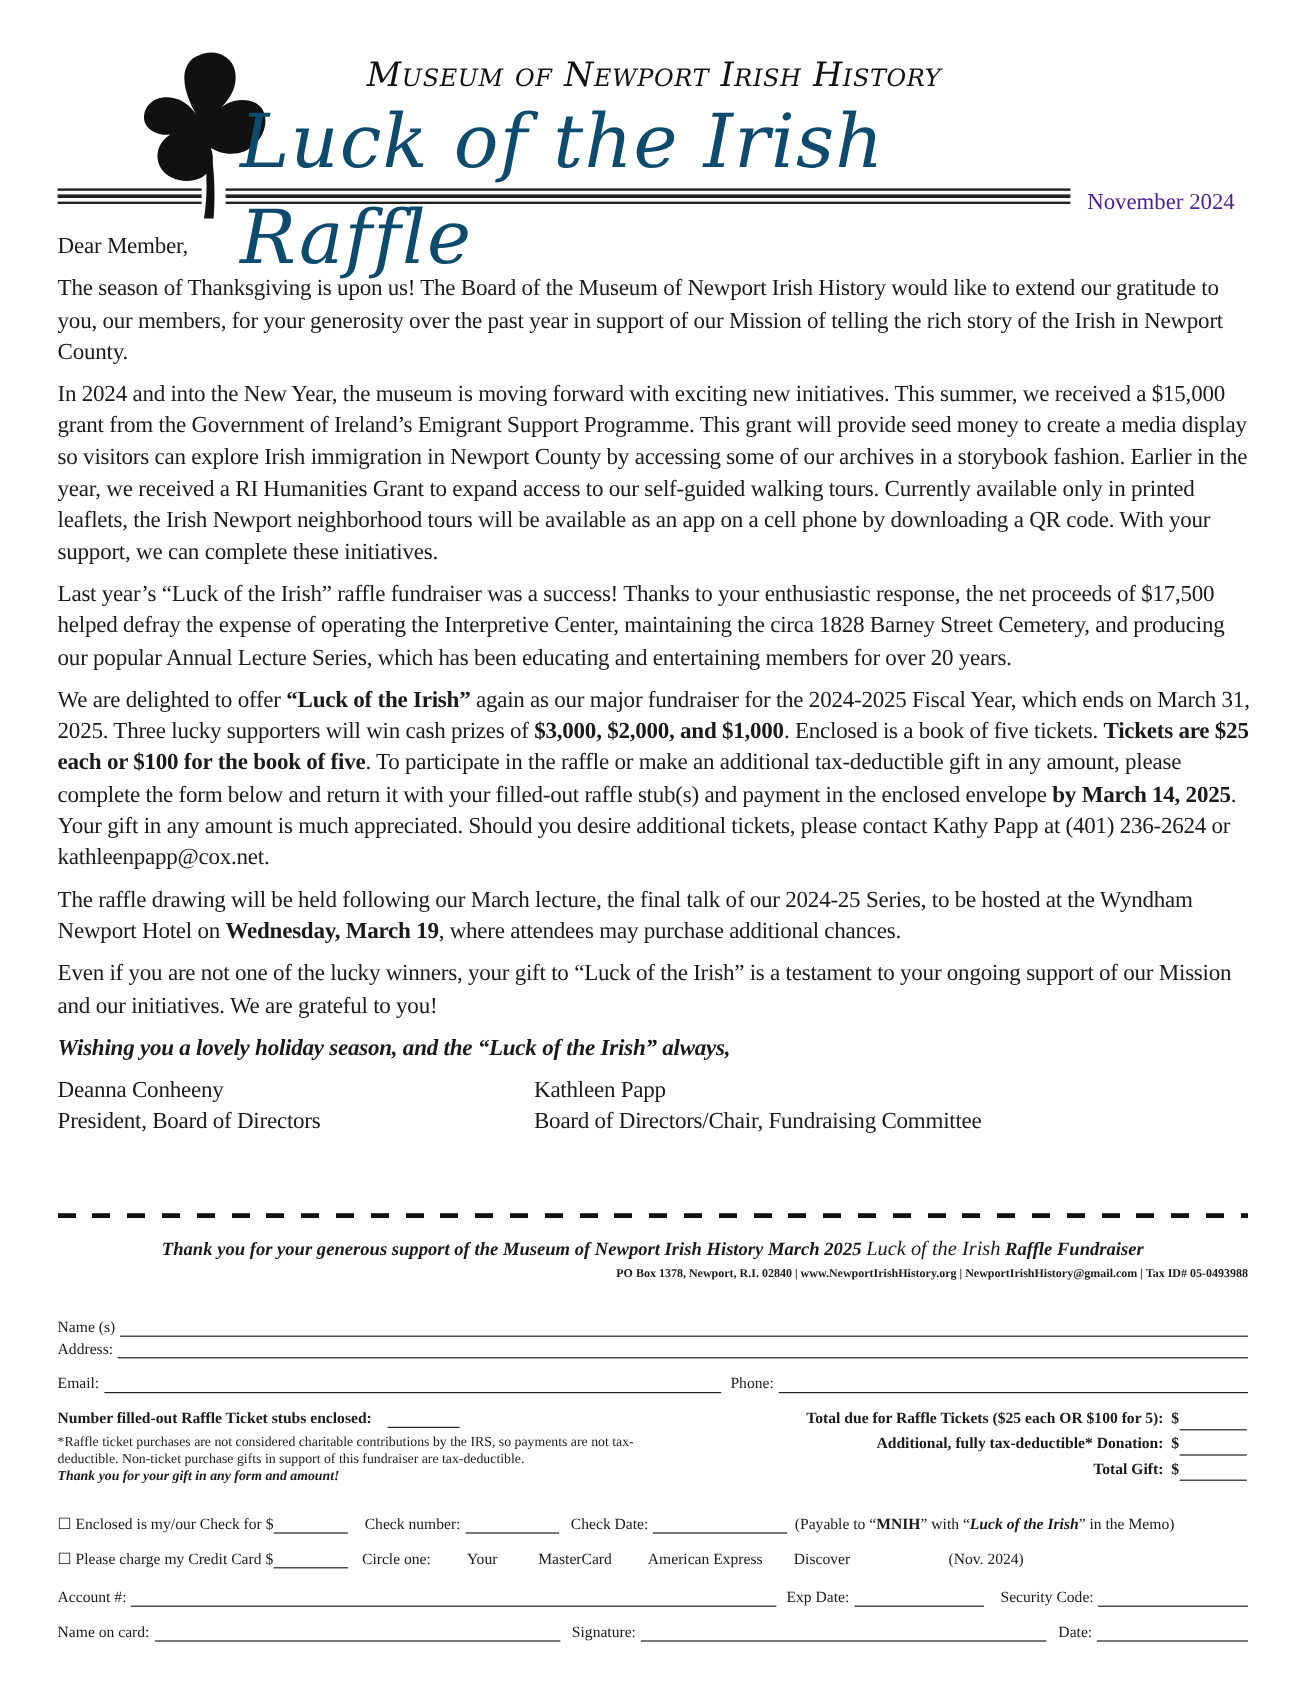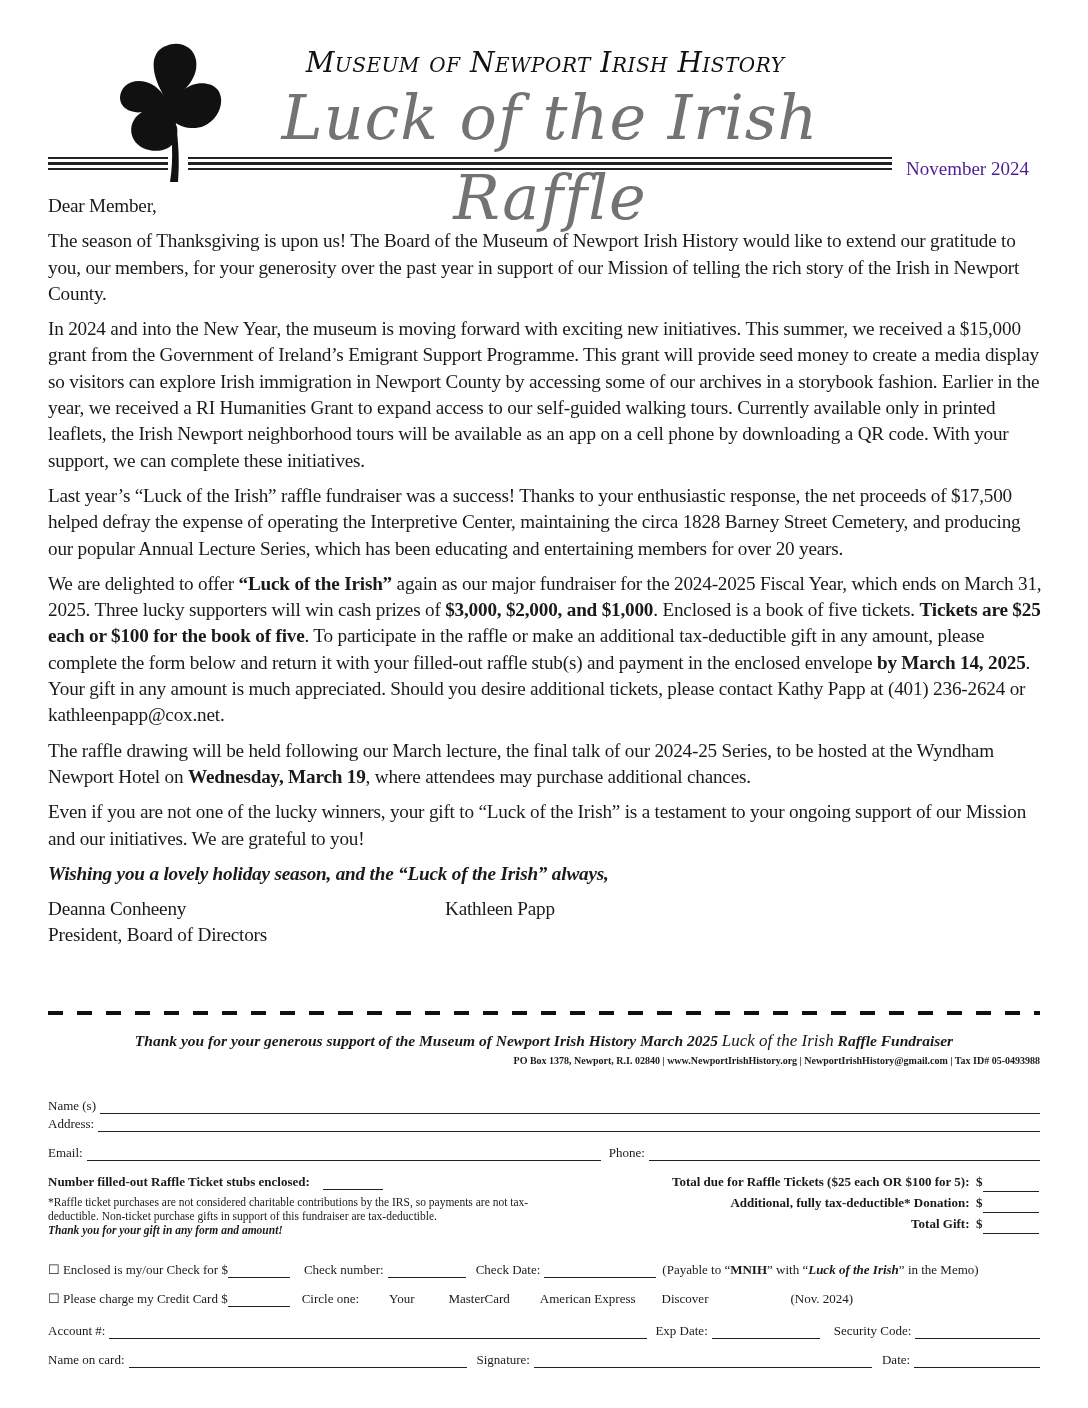--- a/index.html
+++ b/index.html
@@ -16,26 +16,25 @@
       position: absolute; left: 300px; top: 46px; width: 490px;
       text-align: center;
       font-family: "DejaVu Serif", serif;
       font-style: italic;
       font-size: 28px; letter-spacing: 0.5px;
       font-variant: small-caps;
       color: #111;
     }
     .raffle-title {
       position: absolute; left: 200px; top: 78px; width: 700px;
-      text-align: center;
       font-family: "DejaVu Serif", serif;
       font-style: italic;
       font-size: 62px; line-height: 80px;
       letter-spacing: 1px;
-      color: #737373;
+      color: #0c4a6e;
     }
     .rule { position: absolute; height: 2px; background: #222; }
     .date {
       position: absolute; left: 906px; top: 158px;
       font-size: 19px; color: #4c1d95;
     }
     .body-text {
       position: absolute; left: 48px; top: 193px; width: 995px;
       font-size: 19.2px; line-height: 26.3px; letter-spacing: -0.2px;
     }
@@ -92,20 +91,21 @@
   <p><span>The raffle drawing will be held following our March lecture, the final talk of our 2024-25 Series, to be hosted at the Wyndham Newport Hotel on </span><b>Wednesday, March 19</b><span>, where attendees may purchase additional chances.</span></p>
   <p>Even if you are not one of the lucky winners, your gift to “Luck of the Irish” is a testament to your ongoing support of our Mission and our initiatives. We are grateful to you!</p>
   <p class="closing">Wishing you a lovely holiday season, and the “Luck of the Irish” always,</p>
   <div class="sigs">
     <div class="sig-col">
       <div>Deanna Conheeny</div>
       <div>President, Board of Directors</div>
     </div>
     <div class="sig-col second">
       <div>Kathleen Papp</div>
+      <div>Board of Directors/Chair, Fundraising Committee</div>
     </div>
   </div>
 </div>
 
 <div class="dashes"></div>
 
 <div class="form">
   <div class="thanks">
     <span>Thank you for your generous support of the Museum of Newport Irish History March 2025 </span><span class="script">Luck of the Irish</span><span> Raffle Fundraiser</span>
   </div>

